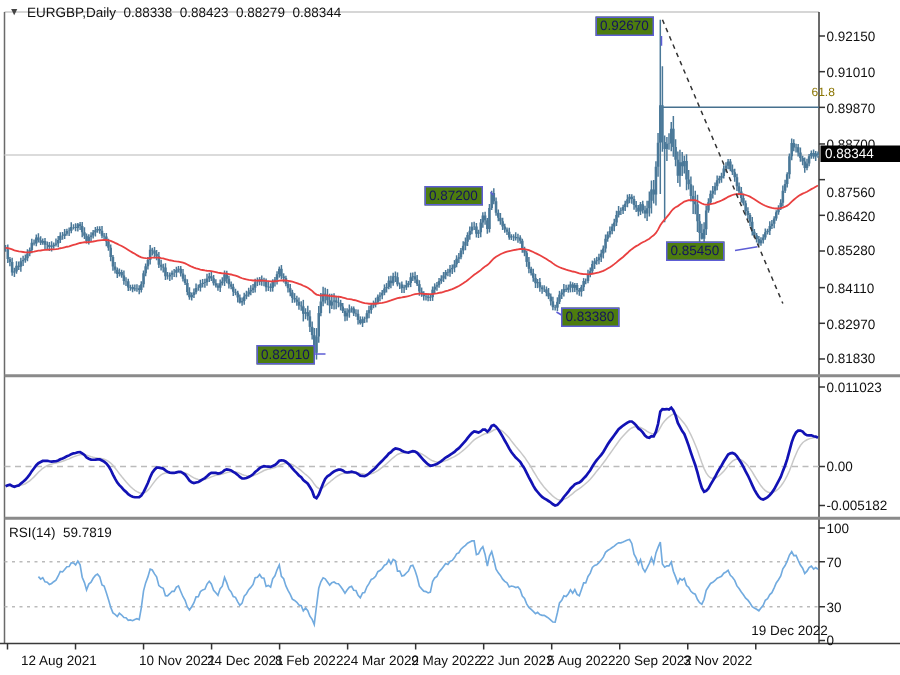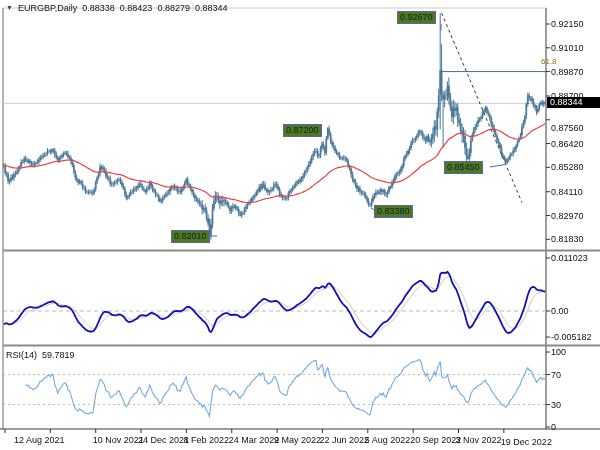--- a/index.html
+++ b/index.html
@@ -857,21 +857,21 @@
       <div class="axlab" style="left: 47.35px; top: 435px; margin-top: 44px;">27 Sep 2021</div>
       <div class="axlab" style="left: 92.7px; top: 435px;">10 Nov 2021</div>
       <div class="axlab" style="left: 138.05px; top: 435px;">24 Dec 2021</div>
       <div class="axlab" style="left: 183.4px; top: 435px;">8 Feb 2022</div>
       <div class="axlab" style="left: 228.75px; top: 435px;">24 Mar 2022</div>
       <div class="axlab" style="left: 274.1px; top: 435px;">9 May 2022</div>
       <div class="axlab" style="left: 319.45px; top: 435px;">22 Jun 2022</div>
       <div class="axlab" style="left: 364.8px; top: 435px;">5 Aug 2022</div>
       <div class="axlab" style="left: 410.15px; top: 435px;">20 Sep 2022</div>
       <div class="axlab" style="left: 455.5px; top: 435px;">3 Nov 2022</div>
-      <div class="axlab" style="left: 500.85px; top: 437px;">19 Dec 2022</div>
+      <div class="axlab" style="left: 500.85px; top: 415px;">19 Dec 2022</div>
     </div>
 
   <div class="hdr" style="left:6px;top:3px;">
     <span class="tri">▼</span><span class="sym">EURGBP,Daily</span><span>0.88338</span><span>0.88423</span><span>0.88279</span><span>0.88344</span>
   </div>
 
 
   <div class="hdr" style="left:6px;top:350px;">
     <span>RSI(14)</span><span>59.7819</span>
   </div>

